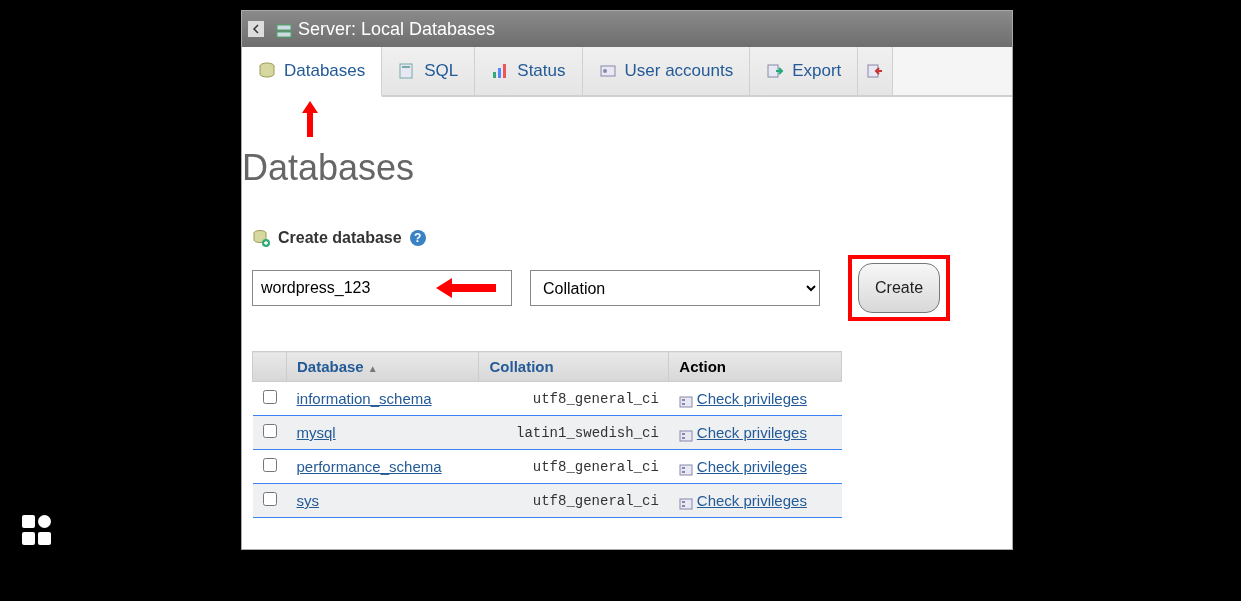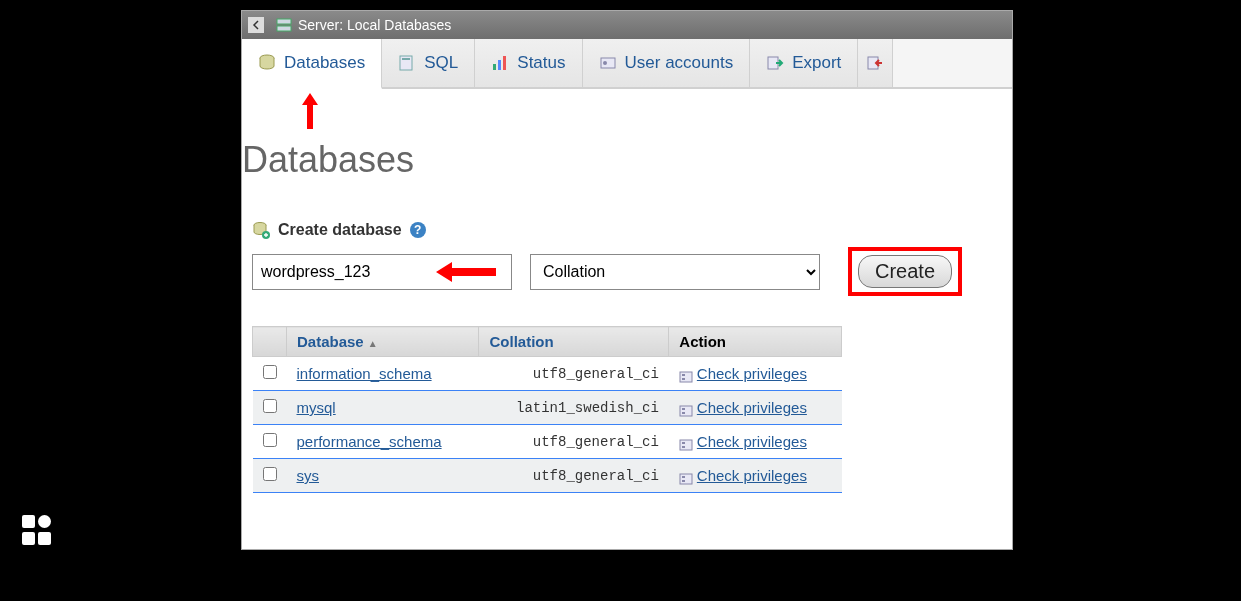--- a/index.html
+++ b/index.html
@@ -15,27 +15,27 @@
     position: absolute;
     left: 241px;
     top: 10px;
     width: 772px;
     height: 540px;
     background: #fff;
     border: 1px solid #aaa;
     overflow: hidden;
   }
   .titlebar {
-    height: 28px;
+    height: 36px;
     background: linear-gradient(#8a8a8a, #6e6e6e);
     color: #fff;
     display: flex;
     align-items: center;
     padding: 0 6px;
-    font-size: 14px;
+    font-size: 18px;
   }
   .titlebar .back {
     width: 16px; height: 16px;
     background: #ddd;
     margin-right: 12px;
     display:flex;align-items:center;justify-content:center;
     color:#333;font-size:12px;
   }
   .titlebar .srv-icon {
     width: 16px; height: 14px;
@@ -104,23 +104,23 @@
   .input-wrap{position:relative;}
   .arrow-left{position:absolute;right:16px;top:6px;}
   .collation-select{
     width:290px;height:36px;border:1px solid #888;
     font-size:16px;padding:4px 8px;background:#fff;
   }
   .create-btn-wrap{
     border:4px solid #f00;padding:4px 6px;margin-left:10px;
   }
   .create-btn{
-    padding:4px 16px;border:1px solid #777;border-radius:14px;
+    padding:15px 16px;border:1px solid #777;border-radius:14px;
     background:linear-gradient(#f7f7f7,#d8d8d8);
-    font-size:20px;cursor:pointer;color:#222;
+    font-size:16px;cursor:pointer;color:#222;
   }
   table{border-collapse:collapse;width:590px;font-size:15px;}
   thead th{
     background:linear-gradient(#e9e9e9,#d7d7d7);
     text-align:left;padding:6px 10px;color:#235a97;border:1px solid #ccc;
     font-weight:bold;
     margin-left:37px;
   }
   thead th.action{color:#000;}
   tbody td{padding:8px 10px;border-bottom:1px solid #3b82f6;}

